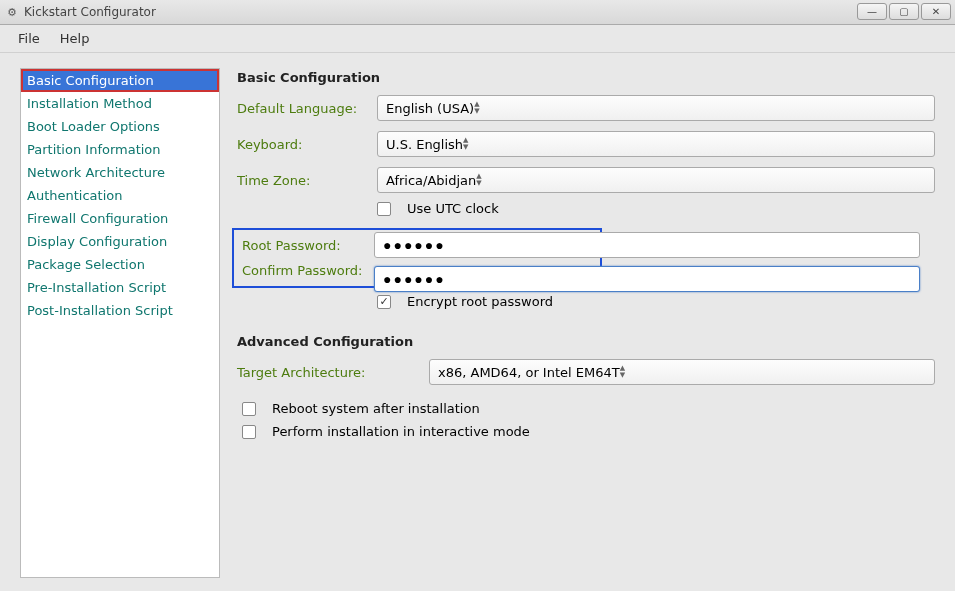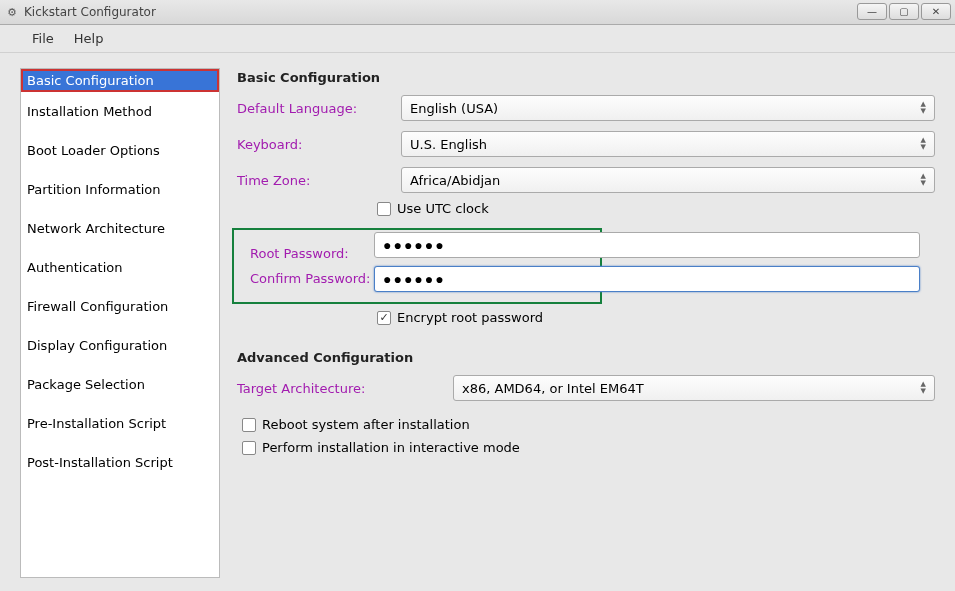--- a/index.html
+++ b/index.html
@@ -53,43 +53,43 @@
       font-size: 10px;
       color: #444;
       cursor: pointer;
     }
     .menubar {
       height: 28px;
       background: #e8e8e8;
       border-bottom: 1px solid #d0d0d0;
       display: flex;
       align-items: center;
-      padding: 0 22px;
+      padding: 0 8px;
     }
     .menu-item {
       padding: 4px 10px;
       cursor: pointer;
       color: #333;
     }
     .window-body {
       display: flex;
       padding: 15px 10px 10px 20px;
       gap: 5px;
       height: calc(100% - 53px);
     }
     .sidebar {
       width: 200px;
       background: #fff;
       border: 1px solid #bbb;
       height: 510px;
     }
     .sidebar-item {
-      padding: 12px 6px;
-      cursor: pointer;
-      color: #000000;
+      padding: 4px 6px;
+      cursor: pointer;
+      color: #0f766e;
       white-space: nowrap;
     }
     .sidebar-item.selected {
       background: #3874d7;
       color: #fff;
       border: 2px solid #cc3333;
       padding: 2px 4px;
     }
     .content {
       flex: 1;
@@ -101,34 +101,33 @@
       margin-bottom: 10px;
       margin-top: 2px;
     }
     .form-row {
       display: flex;
       align-items: center;
       margin-bottom: 10px;
     }
     .form-label {
       width: 140px;
-      color: #a21caf;
+      color: #4d7c0f;
     }
     .combo {
       flex: 1;
       height: 26px;
       background: linear-gradient(to bottom, #fdfdfd, #f0f0f0);
       border: 1px solid #aaa;
       border-radius: 3px;
       padding: 8px 8px;
       display: flex;
       align-items: center;
-      justify-content: space-between;
-      cursor: pointer;
-      margin-left: 24px;
+      justify-content: flex-start;
+      cursor: pointer;
     }
     .combo-arrows {
       display: flex;
       flex-direction: column;
       font-size: 7px;
       line-height: 7px;
       color: #666;
     }
     .text-input {
       flex: 1;
@@ -146,21 +145,21 @@
       border-color: #4a7fc7;
       box-shadow: 0 0 2px #4a7fc7;
     }
     .text-input.disabled {
       background: #e8e8e8;
     }
     .checkbox-row {
       display: flex;
       align-items: center;
       margin-bottom: 8px;
-      gap: 6px;
+      gap: 16px;
     }
     .checkbox {
       width: 14px;
       height: 14px;
       border: 1px solid #888;
       background: #fff;
       border-radius: 2px;
       display: flex;
       align-items: center;
       justify-content: center;
@@ -168,22 +167,22 @@
       color: #333;
       cursor: pointer;
     }
     .indent-left {
       margin-left: 140px;
     }
     .section-gap {
       margin-top: 25px;
     }
     .highlight-box {
-      border: 2px solid #15803d;
-      padding: 16px;
+      border: 2px solid #1d4ed8;
+      padding: 8px;
       margin-bottom: 4px;
     }
     .pw-dots {
       font-family: Arial;
     }
     .small-indent {
       margin-left: 5px;
     }
   </style>
 </head>

